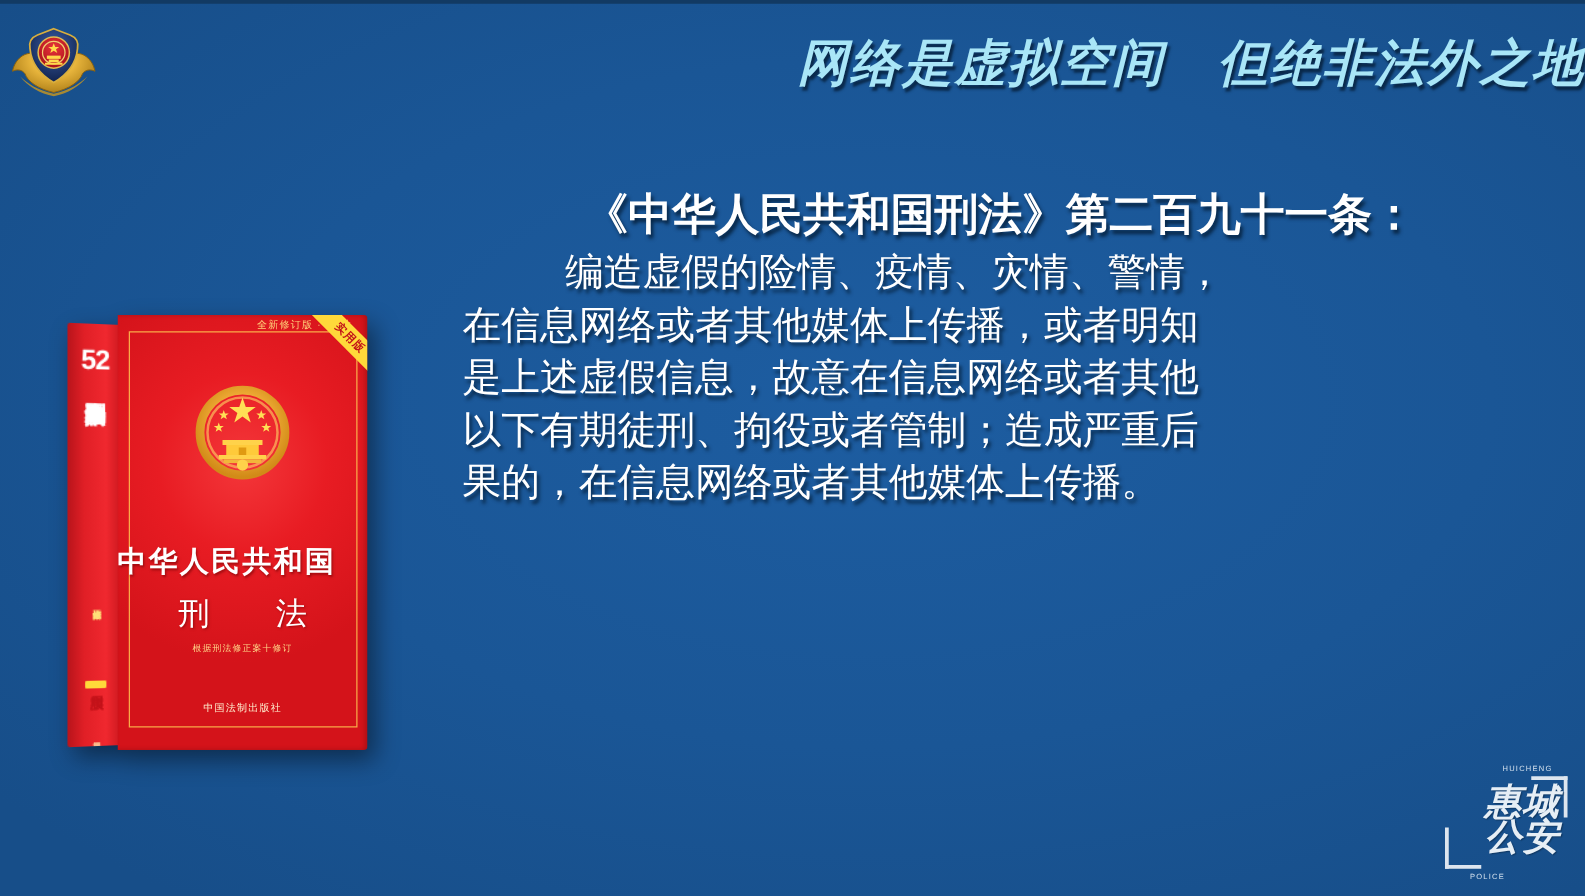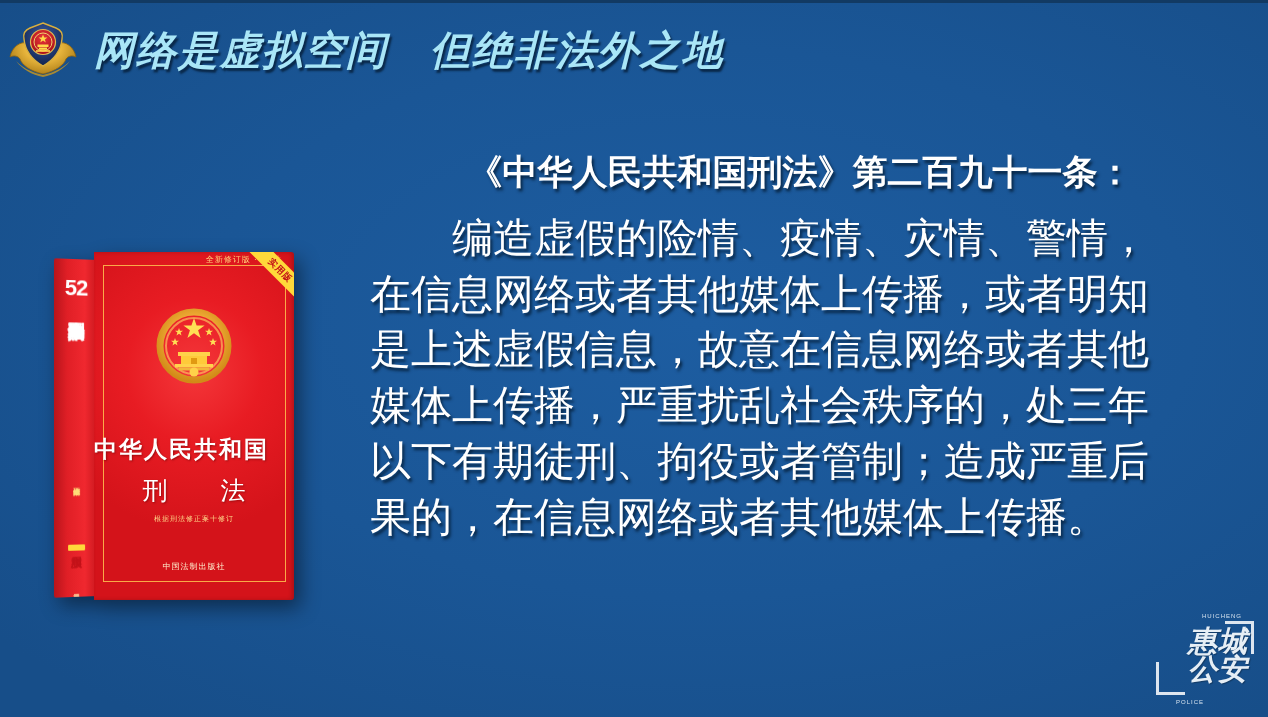--- a/index.html
+++ b/index.html
@@ -29,20 +29,21 @@
   }
 
   
   .header {
     position: absolute;
     top: 3px; left: 0;
     width: 1268px;
     height: 94px;
     display: flex;
     align-items: center;
+    justify-content: space-between;
   }
   .badge {
     position: relative;
     width: 74px;
     height: 66px;
     margin-left: 6px;
     flex: none;
   }
   .badge svg { display: block; }
   .header-title {
@@ -244,22 +245,22 @@
   .law-heading {
     font-size: 35px;
     font-weight: bold;
     line-height: 1.28;
     letter-spacing: 0px;
     text-align: center;
     text-shadow: 2px 3px 3px rgba(3,25,48,0.8);
     white-space: nowrap;
   }
   .law-body {
-    margin-top: 16px;
-    font-size: 41px;
+    margin-top: 2px;
+    font-size: 31px;
     line-height: 1.36;
     letter-spacing: 0px;
     text-shadow: 2px 3px 3px rgba(3,25,48,0.8);
   }
   .law-line {
     white-space: nowrap;
     display: block;
   }
   .law-line.first { text-indent: 82px; }
 
@@ -422,21 +423,20 @@
 
     </div>
   </div>
 
   <div class="law-block">
     <div class="law-heading">《中华人民共和国刑法》第二百九十一条：</div>
     <div class="law-body">
       <span class="law-line first">编造虚假的险情、疫情、灾情、警情，</span>
       <span class="law-line">在信息网络或者其他媒体上传播，或者明知</span>
       <span class="law-line">是上述虚假信息，故意在信息网络或者其他</span>
-      <span class="law-line">媒体上传播，严重扰乱社会秩序的，处三年</span>
       <span class="law-line">以下有期徒刑、拘役或者管制；造成严重后</span>
       <span class="law-line">果的，在信息网络或者其他媒体上传播。</span>
     </div>
   </div>
 
   <div class="watermark">
     <div class="wm-inner">
       <div class="wm-bracket-tr"></div>
       <div class="wm-bracket-bl"></div>
       <div class="wm-tiny-top">HUICHENG</div>

